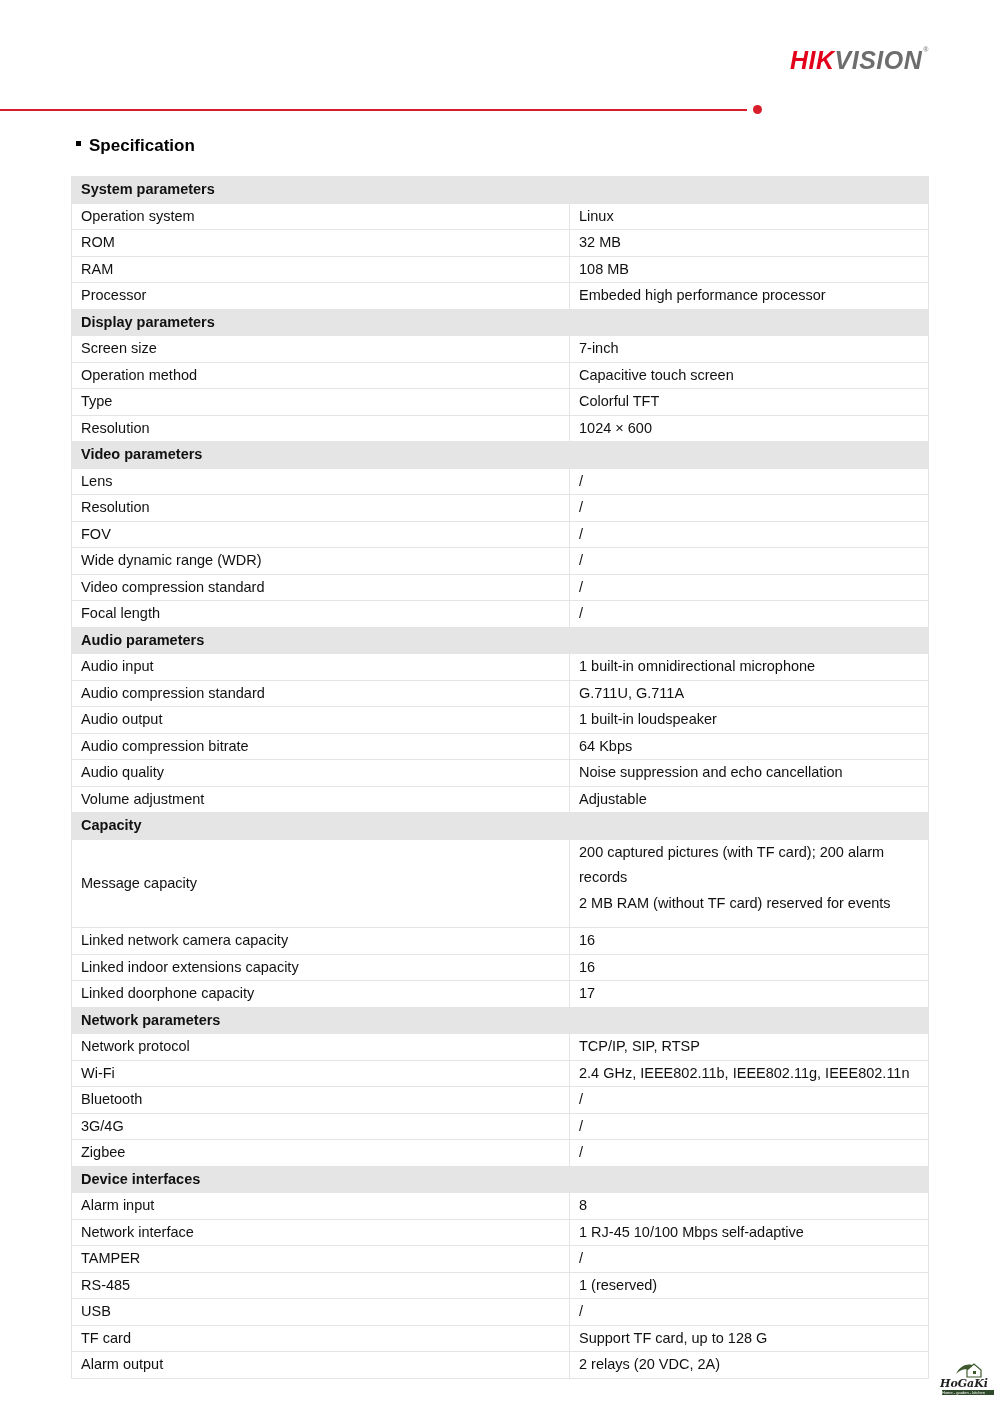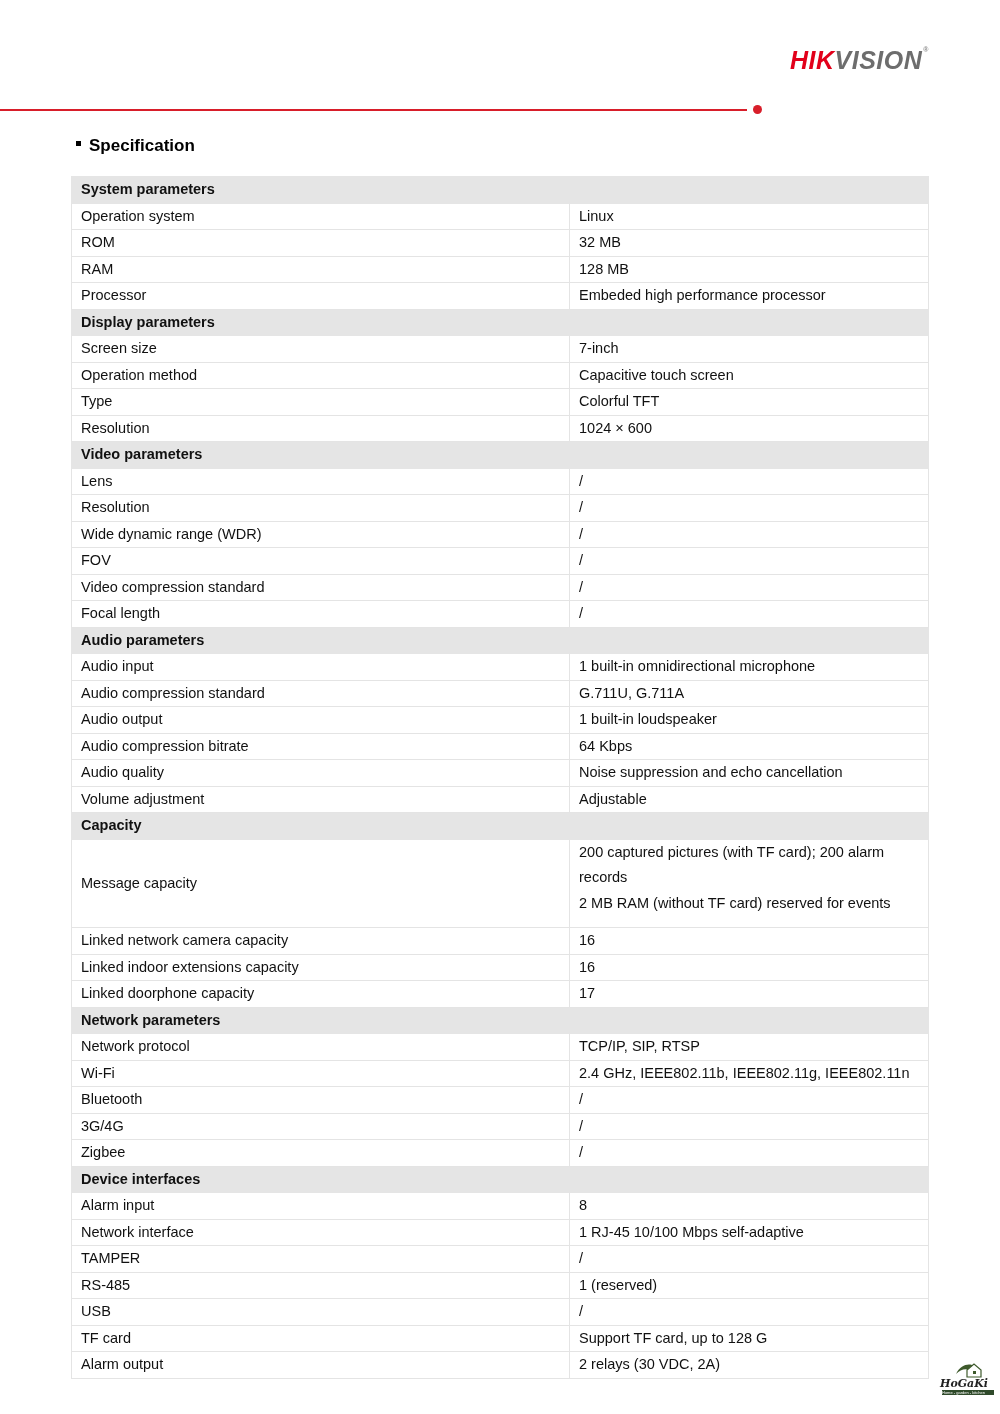--- a/index.html
+++ b/index.html
@@ -44,21 +44,21 @@
       <tr>
         <td class="k">Operation system</td>
         <td>Linux</td>
       </tr>
       <tr>
         <td class="k">ROM</td>
         <td>32 MB</td>
       </tr>
       <tr>
         <td class="k">RAM</td>
-        <td>128 MB</td>
+        <td>108 MB</td>
       </tr>
       <tr>
         <td class="k">Processor</td>
         <td>Embeded high performance processor</td>
       </tr>
       <tr class="sec">
         <td colspan="2">Display parameters</td>
       </tr>
       <tr>
         <td class="k">Screen size</td>
@@ -81,25 +81,25 @@
       </tr>
       <tr>
         <td class="k">Lens</td>
         <td>/</td>
       </tr>
       <tr>
         <td class="k">Resolution</td>
         <td>/</td>
       </tr>
       <tr>
+        <td class="k">FOV</td>
+        <td>/</td>
+      </tr>
+      <tr>
         <td class="k">Wide dynamic range (WDR)</td>
-        <td>/</td>
-      </tr>
-      <tr>
-        <td class="k">FOV</td>
         <td>/</td>
       </tr>
       <tr>
         <td class="k">Video compression standard</td>
         <td>/</td>
       </tr>
       <tr>
         <td class="k">Focal length</td>
         <td>/</td>
       </tr>
@@ -197,21 +197,21 @@
       <tr>
         <td class="k">USB</td>
         <td>/</td>
       </tr>
       <tr>
         <td class="k">TF card</td>
         <td>Support TF card, up to 128 G</td>
       </tr>
       <tr>
         <td class="k">Alarm output</td>
-        <td>2 relays (30 VDC, 2A)</td>
+        <td>2 relays (20 VDC, 2A)</td>
       </tr>
     </tbody>
 </table>
 
 <div class="wm">
   <svg class="leaf" viewBox="0 0 30 18">
     <path d="M3 14 C8 4, 16 3, 22 6 L16 10 C12 8, 7 10, 3 14 Z" fill="#3e5a2c"></path>
     <path d="M14 10 L21 4 L28 10 L28 17 L14 17 Z" fill="#ffffff" stroke="#3e5a2c" stroke-width="1.2"></path>
     <rect x="20" y="11" width="3" height="3" fill="#3e5a2c"></rect>
   </svg>

